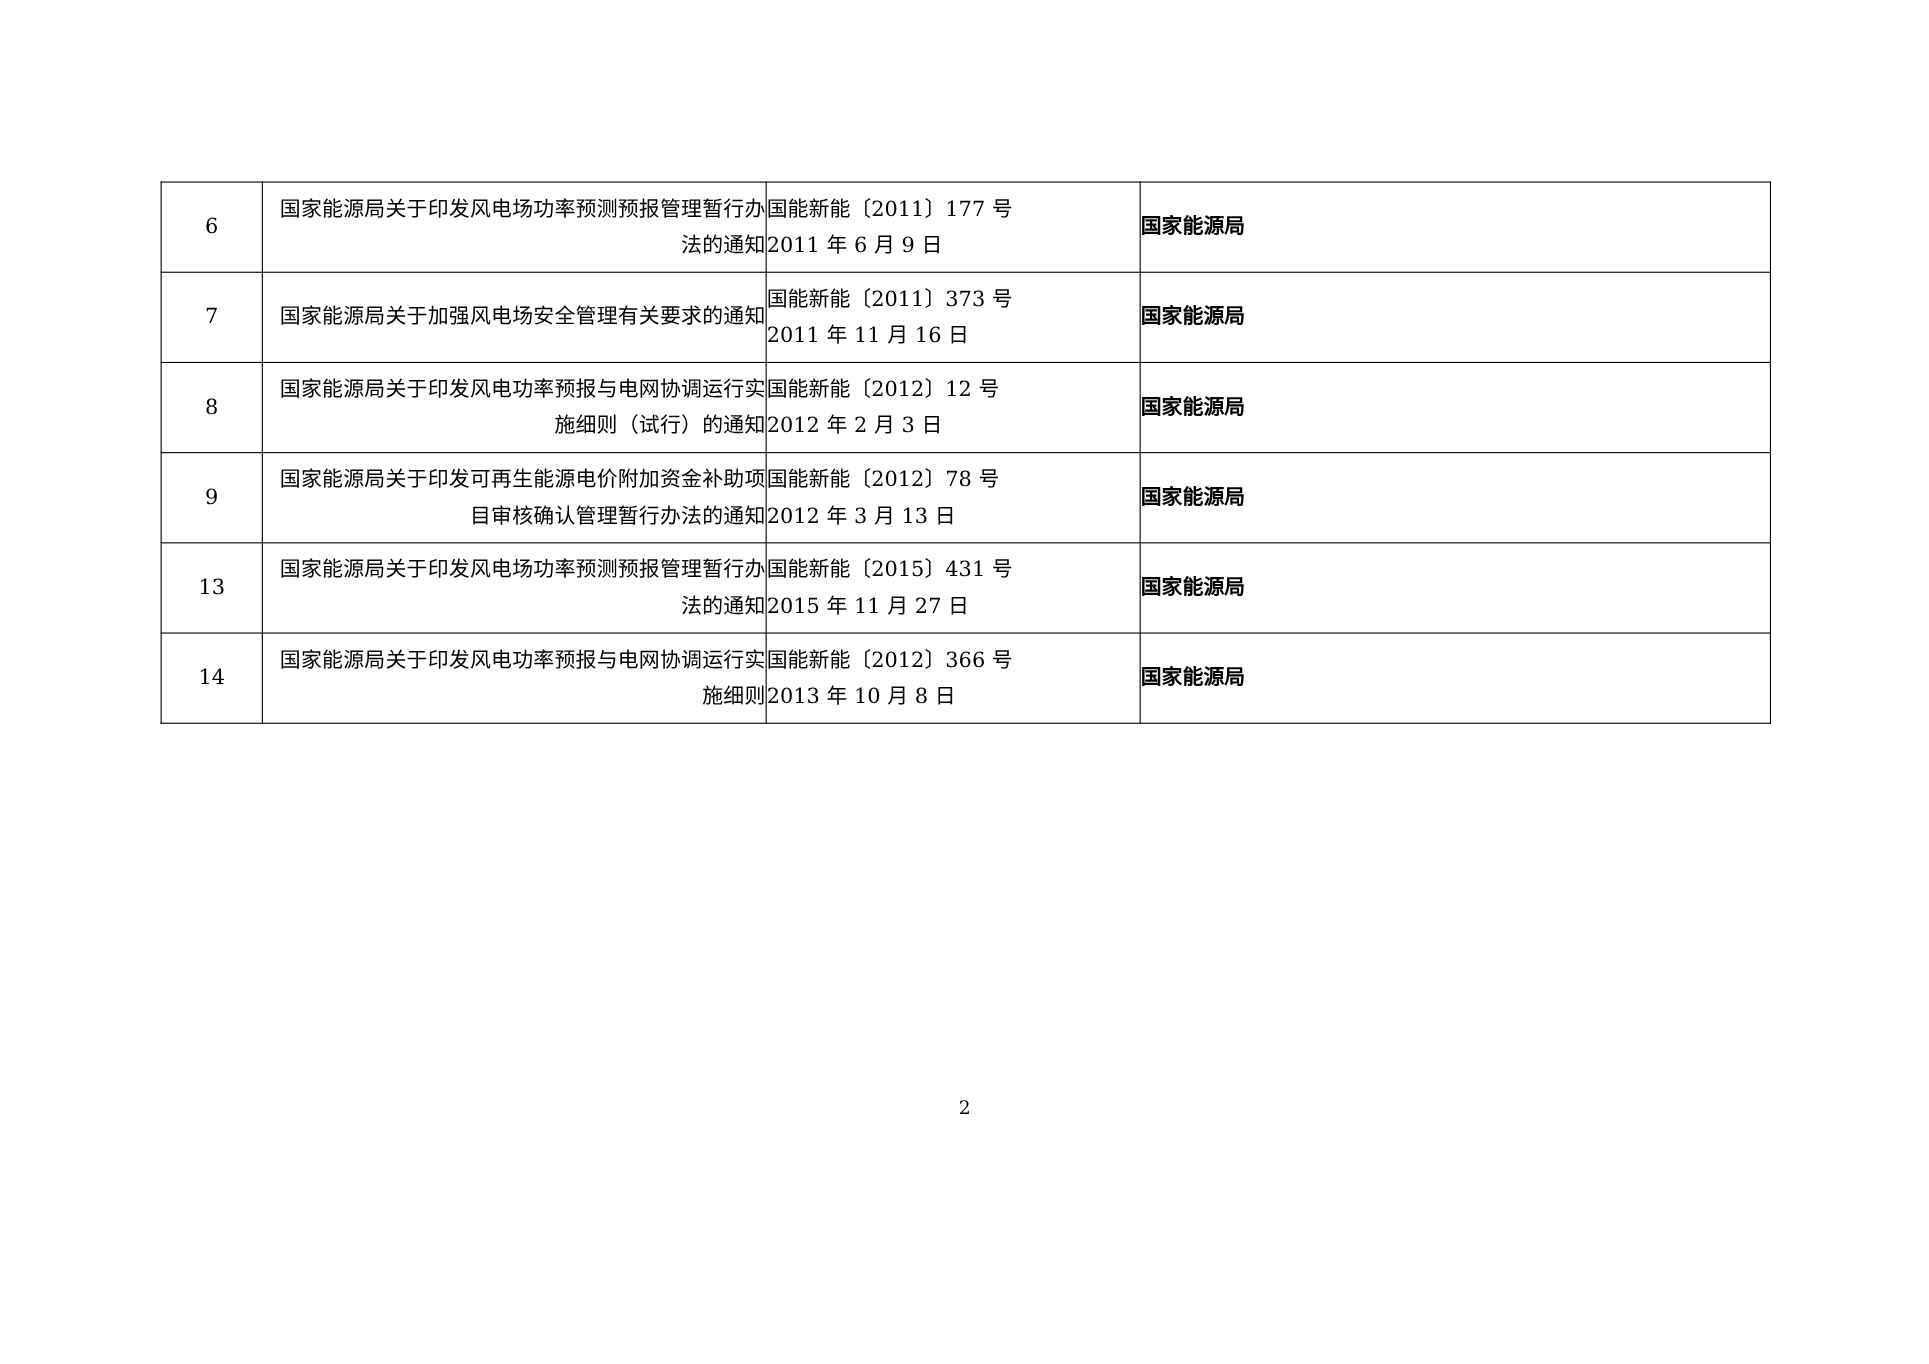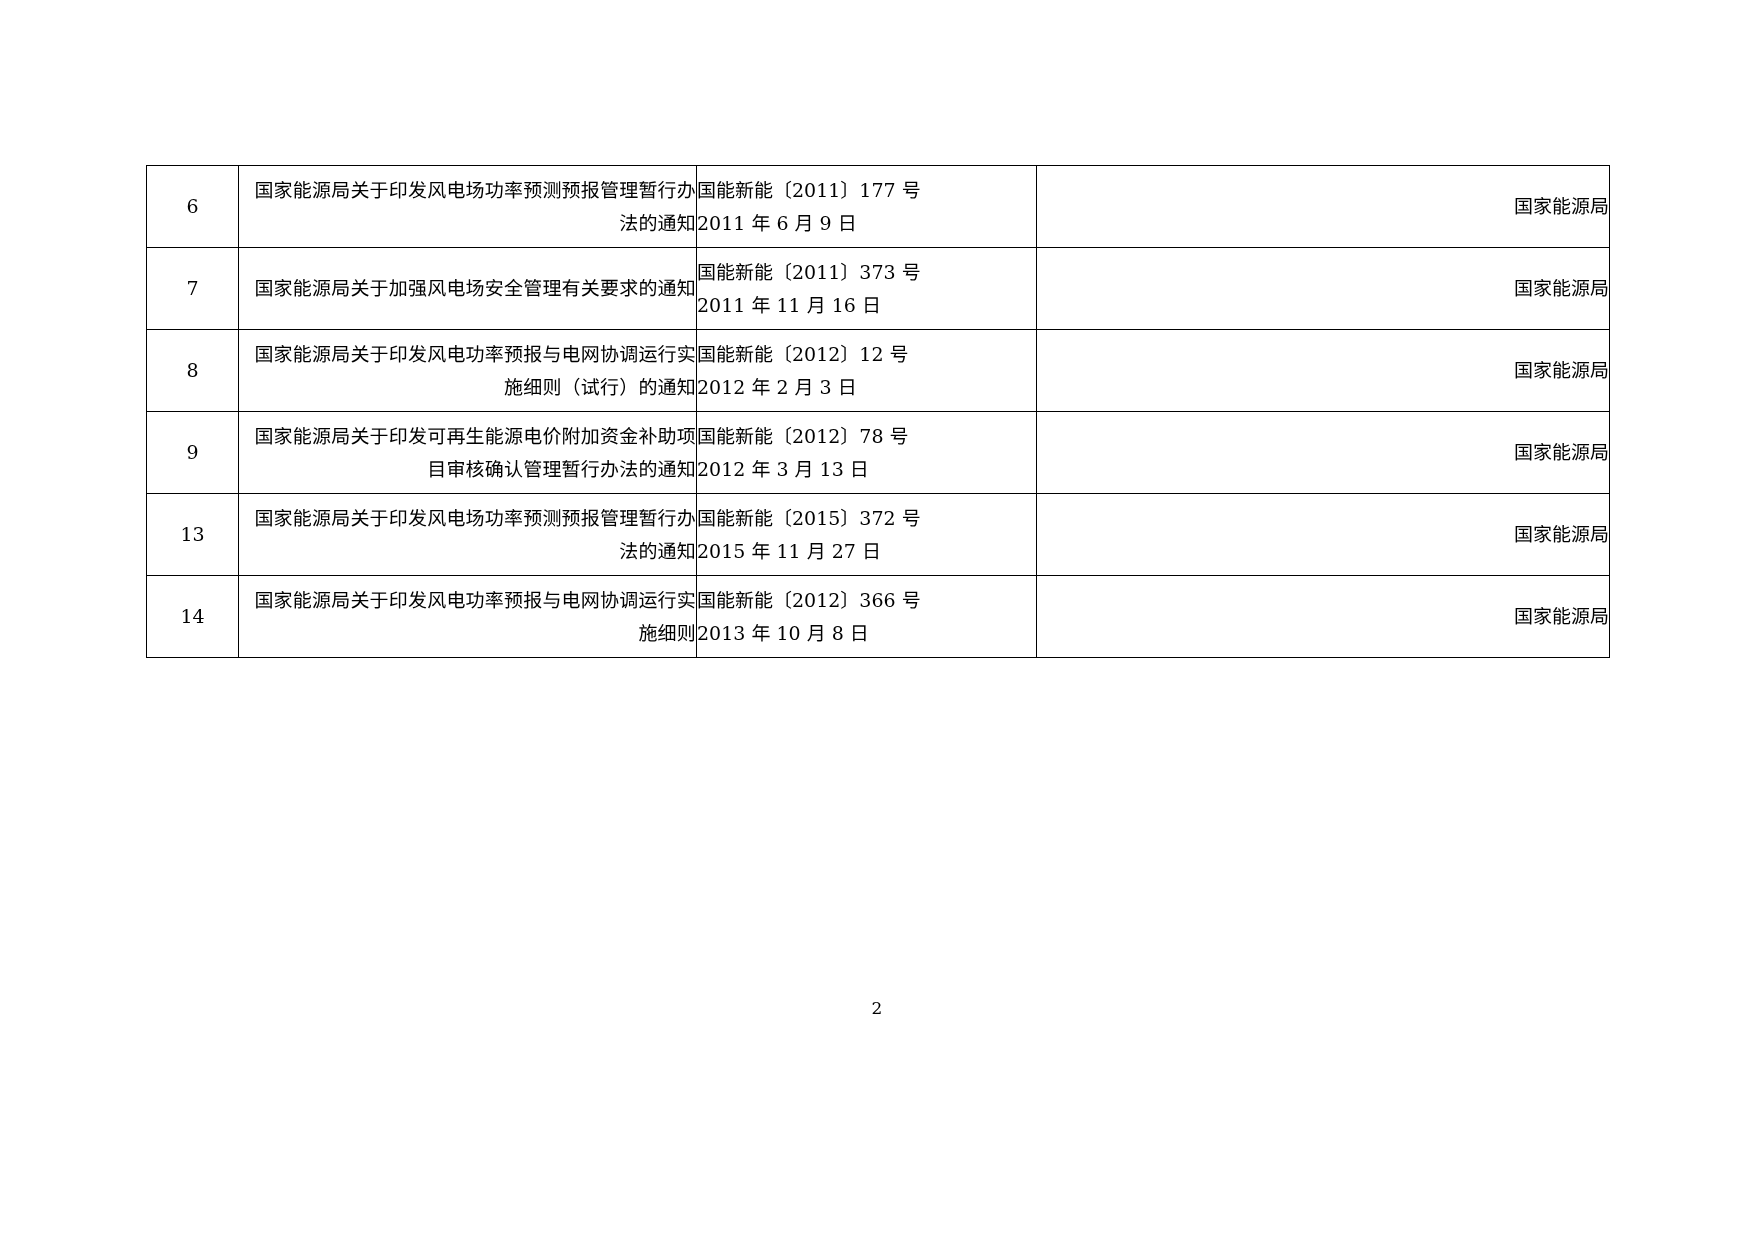--- a/index.html
+++ b/index.html
@@ -54,24 +54,25 @@
     letter-spacing: 0.2px;
     text-align: right;
   }
   .cell-doc {
     font-size: 19px;
     line-height: 1.72;
     padding: 12px 8px;
   }
   .cell-doc .line2 { display: block; }
   .cell-org {
-    text-align: right;
+    text-align: left;
     font-size: 19px;
     line-height: 1.6;
     padding: 12px 8px;
+    font-weight: bold;
   }
   .row-h { height: 82px; }
 
   .page-number {
     position: absolute;
     left: 0;
     top: 998px;
     width: 1754px;
     text-align: center;
     font-size: 17px;
@@ -125,21 +126,21 @@
         <td class="cell-doc">
           <span>国能新能〔2012〕78 号</span>
           <span class="line2">2012 年 3 月 13 日</span>
         </td>
         <td class="cell-org">国家能源局</td>
       </tr>
       <tr class="row-h">
         <td class="cell-index">13</td>
         <td class="cell-title">国家能源局关于印发风电场功率预测预报管理暂行办法的通知</td>
         <td class="cell-doc">
-          <span>国能新能〔2015〕372 号</span>
+          <span>国能新能〔2015〕431 号</span>
           <span class="line2">2015 年 11 月 27 日</span>
         </td>
         <td class="cell-org">国家能源局</td>
       </tr>
       <tr class="row-h">
         <td class="cell-index">14</td>
         <td class="cell-title">国家能源局关于印发风电功率预报与电网协调运行实施细则</td>
         <td class="cell-doc">
           <span>国能新能〔2012〕366 号</span>
           <span class="line2">2013 年 10 月 8 日</span>

